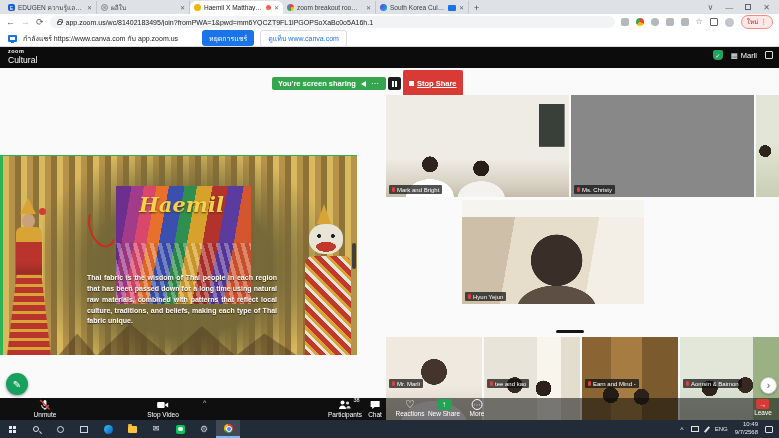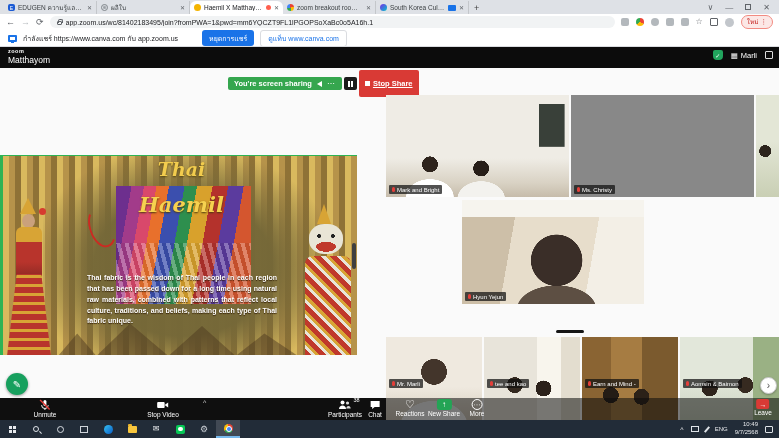--- a/index.html
+++ b/index.html
@@ -49,21 +49,21 @@
   .zheader{left:0;top:47px;width:779px;height:21px;background:#0c0c0c;color:#fff;}
   .zlogo{position:absolute;left:8px;top:2px;line-height:1;}
   .zlogo .l1{font-size:5.5px;font-weight:bold;letter-spacing:.5px;}
   .zlogo .l2{font-size:8.5px;margin-top:1px;}
   .zhr{position:absolute;right:6px;top:3px;display:flex;align-items:center;gap:8px;}
   .shield{width:10px;height:10px;background:#21a45d;border-radius:2px 2px 4px 4px;color:#fff;font-size:6px;display:flex;align-items:center;justify-content:center;}
   .viewbtn{display:flex;align-items:center;gap:3px;font-size:7.5px;color:#fff;}
   .expand{width:8px;height:8px;border:1px solid #ddd;border-radius:1px;}
   
   .banner{left:228px;top:70px;display:flex;align-items:center;gap:2px;}
-  .bpill{height:13px;background:#35a64e;border-radius:2px;color:#fff;display:flex;align-items:center;gap:5px;padding:0 6px;font-size:7.5px;font-weight:bold;}
+  .bpill{height:13px;background:#35a64e;border-radius:2px;color:#fff;display:flex;align-items:center;gap:5px;padding:0 6px;font-size:7.5px;font-weight:bold;margin-left:44px;}
   .spk{width:0;height:0;border-top:3px solid transparent;border-bottom:3px solid transparent;border-right:5px solid #fff;}
   .bdots{font-size:8px;font-weight:normal;letter-spacing:1px;}
   .pausechip{width:13px;height:13px;background:#1b1b1b;border-radius:2px;display:flex;align-items:center;justify-content:center;gap:1.5px;}
   .pausechip i{width:2px;height:6px;background:#fff;}
   .stopbtn{height:27px;background:#d93a35;border-radius:2px;color:#fff;display:flex;align-items:center;gap:3px;padding:0 6px;font-size:7.5px;font-weight:bold;text-decoration:underline;}
   .stopsq{width:5px;height:5px;background:#fff;}
   
   .slide{left:0;top:155px;width:357px;height:200px;border-left:3px solid #2eb354;border-top:1px solid #2eb354;overflow:hidden;
     background:repeating-linear-gradient(90deg,#d9b95e 0 6px,#b6934a 6px 12px,#8f7236 12px 18px);}
   .stage{position:absolute;left:40px;top:0;width:280px;height:200px;background:radial-gradient(ellipse at 50% 55%,rgba(117,104,56,.98) 0 45%,rgba(117,104,56,0) 78%);}
@@ -252,21 +252,21 @@
   <div class="abs sharebar">
     <span class="shmon"></span>
     <span class="shmsg">กำลังแชร์ https://www.canva.com กับ app.zoom.us</span>
     <span class="btnblue">หยุดการแชร์</span>
     <span class="btnoutl">ดูแท็บ www.canva.com</span>
   </div>
 
   <div class="abs zheader">
     <div class="zlogo">
       <div class="l1">zoom</div>
-      <div class="l2">Matthayom</div>
+      <div class="l2">Cultural</div>
     </div>
     <div class="zhr">
       <span class="shield">✓</span>
       <span class="viewbtn">
           <span>▦</span>
           <span>Marli</span>
         </span>
       <span class="expand"></span>
     </div>
   </div>
@@ -284,21 +284,20 @@
     <div class="stopbtn">
       <span class="stopsq"></span>
       <span>Stop Share</span>
     </div>
   </div>
 
   <div class="abs slide">
     <div class="stage"></div>
     <div class="temple"></div>
     <div class="fabric"></div>
-    <div class="sl-title1">Thai</div>
     <div class="sl-title2">Haemil</div>
     <div class="redarc"></div>
     <div class="dancer">
       <div class="d-crown"></div>
       <div class="d-flower"></div>
       <div class="d-face"></div>
       <div class="d-body"></div>
       <div class="d-skirt"></div>
     </div>
     <div class="mask">

